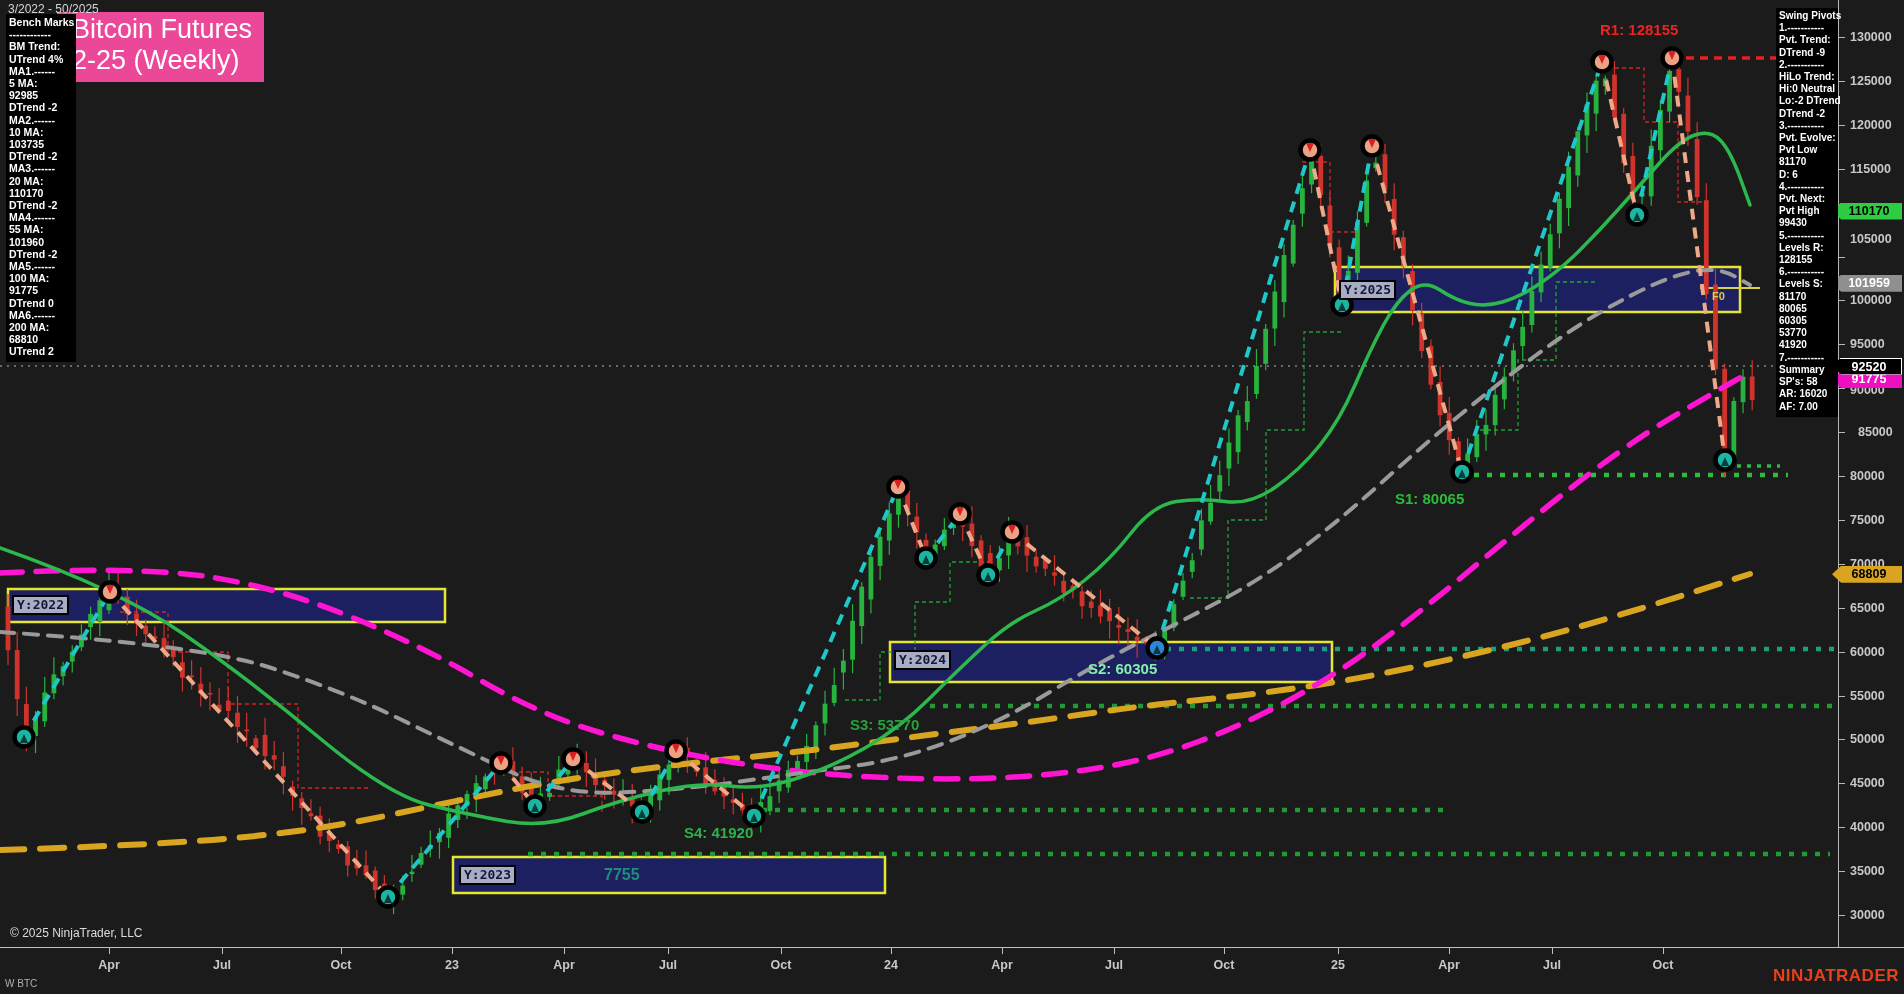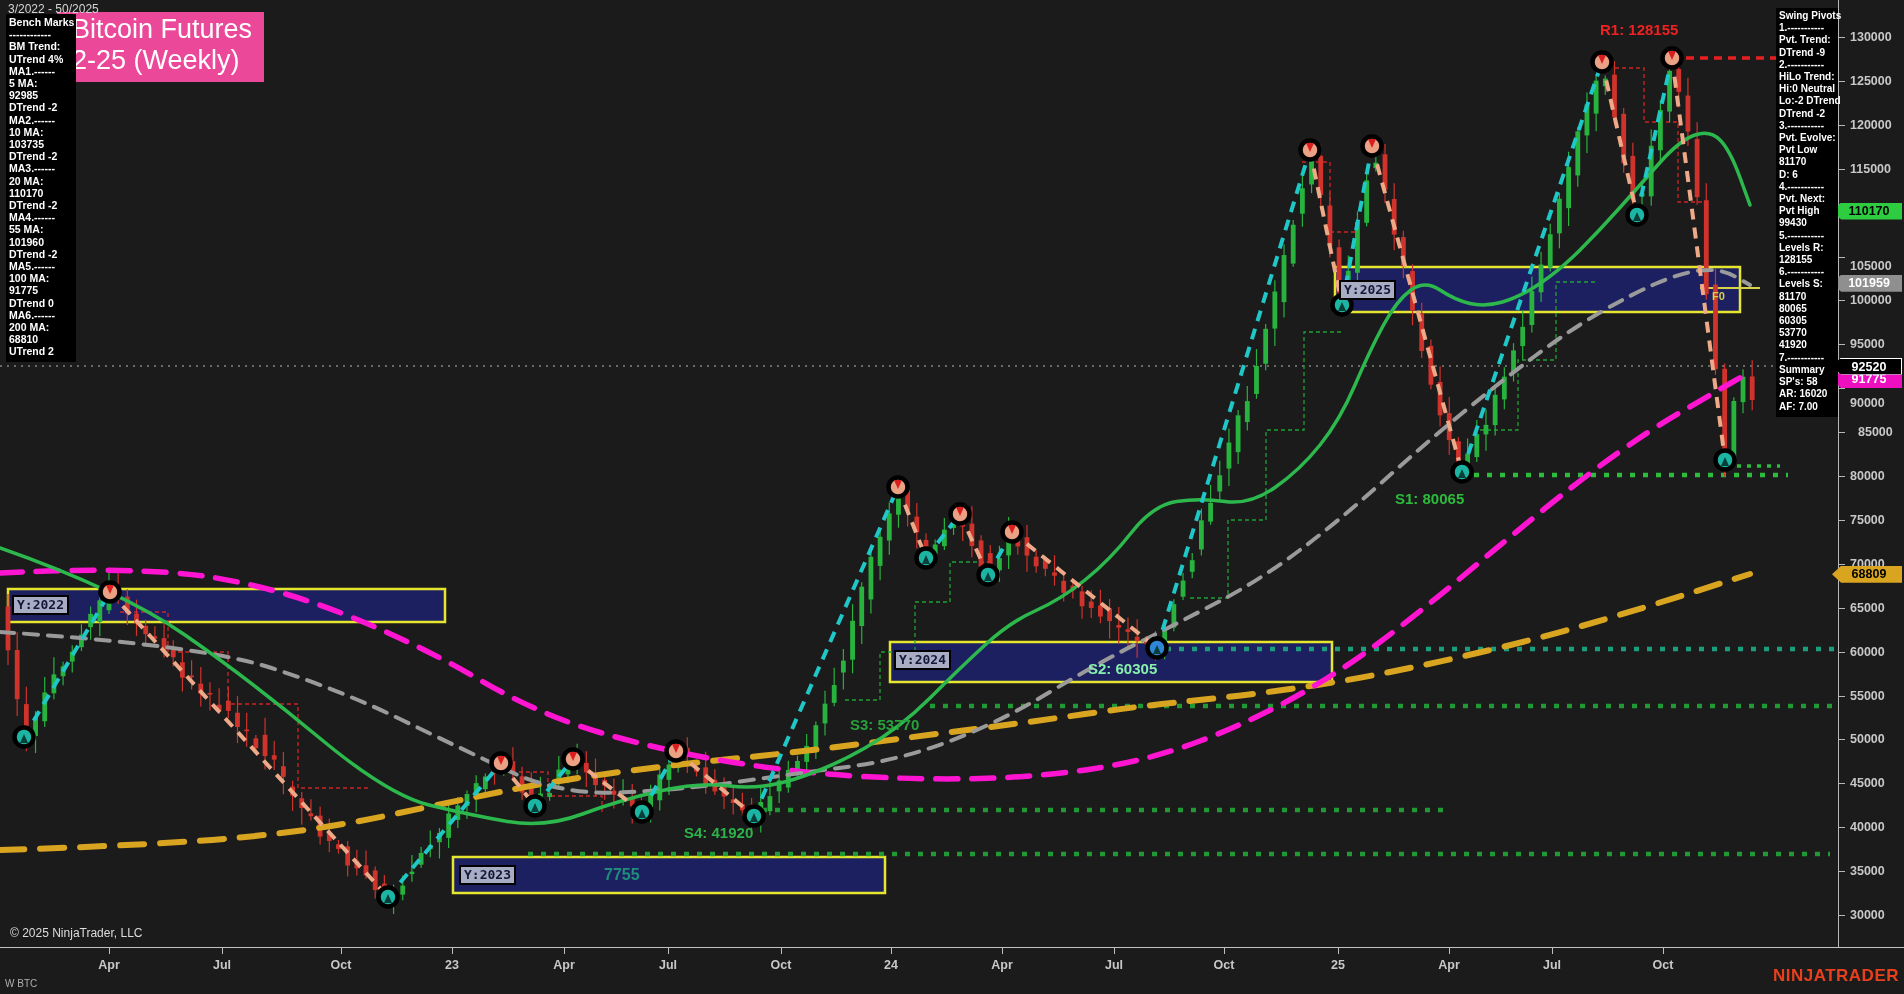--- a/index.html
+++ b/index.html
@@ -612,27 +612,27 @@
       <div class="plabel" style="top: 37px;">130000</div>
       <div class="ptick" style="top: 80.9px;"></div>
       <div class="plabel" style="top: 80.9px;">125000</div>
       <div class="ptick" style="top: 124.8px;"></div>
       <div class="plabel" style="top: 124.8px;">120000</div>
       <div class="ptick" style="top: 168.7px;"></div>
       <div class="plabel" style="top: 168.7px;">115000</div>
       <div class="ptick" style="top: 212.6px;"></div>
       <div class="plabel" style="top: 212.6px;">110000</div>
       <div class="ptick" style="top: 256.5px;"></div>
-      <div class="plabel" style="top: 266px;">105000</div>
+      <div class="plabel" style="top: 239px;">105000</div>
       <div class="ptick" style="top: 300.4px;"></div>
       <div class="plabel" style="top: 300.4px;">100000</div>
       <div class="ptick" style="top: 344.3px;"></div>
       <div class="plabel" style="top: 344.3px;">95000</div>
       <div class="ptick" style="top: 388.2px;"></div>
-      <div class="plabel" style="top: 403px;">90000</div>
+      <div class="plabel" style="top: 390px;">90000</div>
       <div class="ptick" style="top: 432.1px;"></div>
       <div class="plabel" style="top: 432.1px; margin-left: 8px;">85000</div>
       <div class="ptick" style="top: 476px;"></div>
       <div class="plabel" style="top: 476px;">80000</div>
       <div class="ptick" style="top: 519.9px;"></div>
       <div class="plabel" style="top: 519.9px;">75000</div>
       <div class="ptick" style="top: 563.8px;"></div>
       <div class="plabel" style="top: 563.8px;">70000</div>
       <div class="ptick" style="top: 607.7px;"></div>
       <div class="plabel" style="top: 607.7px;">65000</div>

